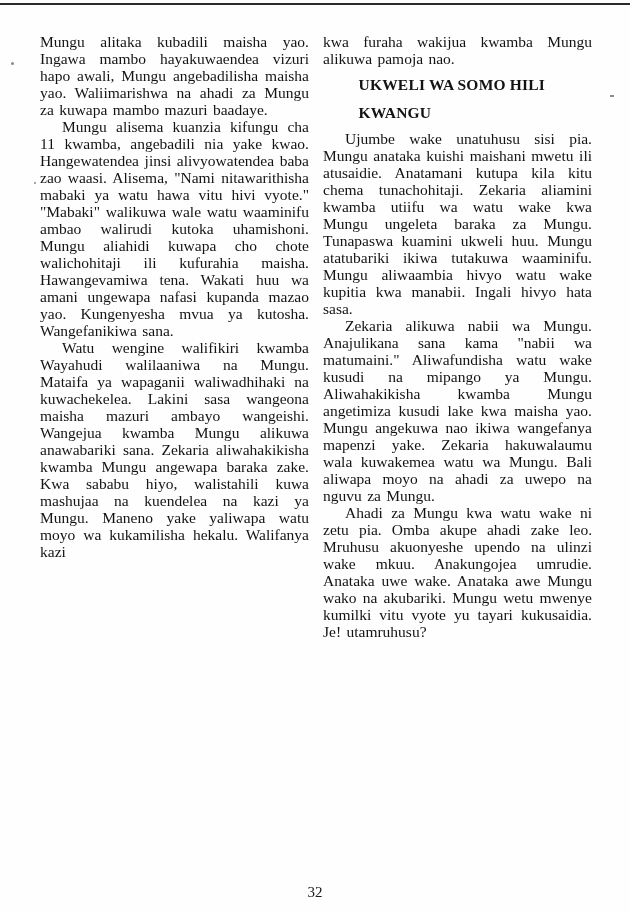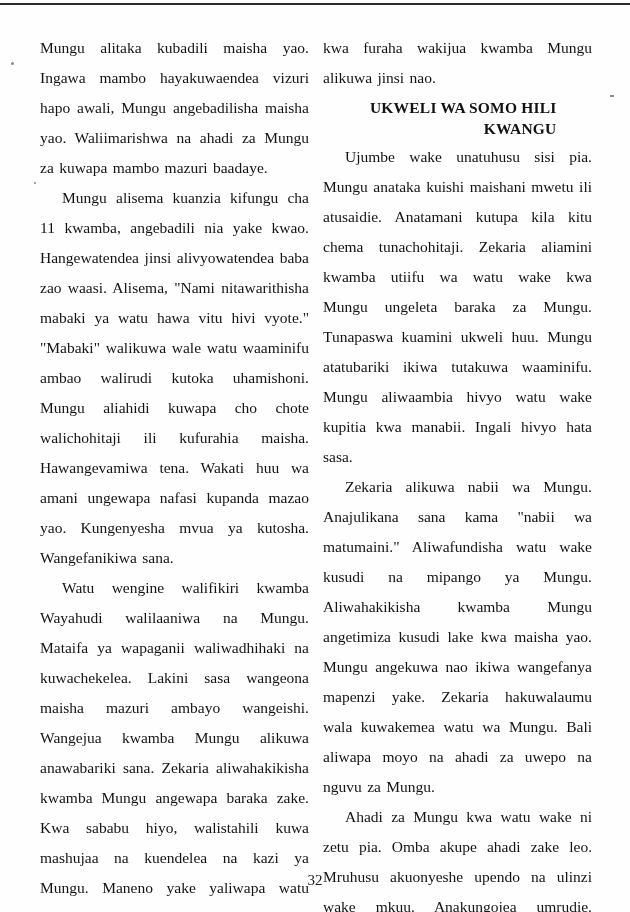--- a/index.html
+++ b/index.html
@@ -32,40 +32,40 @@
     display: flex;
     gap: 14px;
   }
   .col {
     flex: 1 1 0;
     min-width: 0;
   }
   .col p {
     margin: 0;
     font-size: 15.5px;
-    line-height: 30px;
+    line-height: 17px;
     text-align: justify;
     text-indent: 22px;
     word-spacing: 1.5px;
   }
   .col p.noindent {
     text-indent: 0;
   }
   .heading {
     font-size: 15.5px;
-    line-height: 21px;
+    line-height: 28px;
     font-weight: bold;
-    text-align: right;
+    text-align: left;
     margin: 4px auto 3px auto;
     max-width: 198px;
     letter-spacing: 0.2px;
   }
   .page-number {
     position: absolute;
-    bottom: 23px;
+    bottom: 11px;
     left: 0;
     width: 100%;
     text-align: center;
     font-size: 15px;
     color: #1a1a1a;
   }
   .speck {
     position: absolute;
     background: #8a8a8a;
     border-radius: 50%;
@@ -86,21 +86,21 @@
 
   <div class="columns">
 
     <div class="col">
       <p class="noindent">Mungu alitaka kubadili maisha yao. Ingawa mambo hayakuwaendea vizuri hapo awali, Mungu angebadilisha maisha yao. Waliimarishwa na ahadi za Mungu za kuwapa mambo mazuri baadaye.</p>
       <p>Mungu alisema kuanzia kifungu cha 11 kwamba, angebadili nia yake kwao. Hangewatendea jinsi alivyowatendea baba zao waasi. Alisema, "Nami nitawarithisha mabaki ya watu hawa vitu hivi vyote." "Mabaki" walikuwa wale watu waaminifu ambao walirudi kutoka uhamishoni. Mungu aliahidi kuwapa cho chote walichohitaji ili kufurahia maisha. Hawangevamiwa tena. Wakati huu wa amani ungewapa nafasi kupanda mazao yao. Kungenyesha mvua ya kutosha. Wangefanikiwa sana.</p>
       <p>Watu wengine walifikiri kwamba Wayahudi walilaaniwa na Mungu. Mataifa ya wapaganii waliwadhihaki na kuwachekelea. Lakini sasa wangeona maisha mazuri ambayo wangeishi. Wangejua kwamba Mungu alikuwa anawabariki sana. Zekaria aliwahakikisha kwamba Mungu angewapa baraka zake. Kwa sababu hiyo, walistahili kuwa mashujaa na kuendelea na kazi ya Mungu. Maneno yake yaliwapa watu moyo wa kukamilisha hekalu. Walifanya kazi</p>
     </div>
 
     <div class="col">
-      <p class="noindent">kwa furaha wakijua kwamba Mungu alikuwa jinsi nao.</p>
+      <p class="noindent">kwa furaha wakijua kwamba Mungu alikuwa pamoja nao.</p>
       <h2 class="heading">UKWELI WA SOMO HILI KWANGU</h2>
       <p>Ujumbe wake unatuhusu sisi pia. Mungu anataka kuishi maishani mwetu ili atusaidie. Anatamani kutupa kila kitu chema tunachohitaji. Zekaria aliamini kwamba utiifu wa watu wake kwa Mungu ungeleta baraka za Mungu. Tunapaswa kuamini ukweli huu. Mungu atatubariki ikiwa tutakuwa waaminifu. Mungu aliwaambia hivyo watu wake kupitia kwa manabii. Ingali hivyo hata sasa.</p>
       <p>Zekaria alikuwa nabii wa Mungu. Anajulikana sana kama "nabii wa matumaini." Aliwafundisha watu wake kusudi na mipango ya Mungu. Aliwahakikisha kwamba Mungu angetimiza kusudi lake kwa maisha yao. Mungu angekuwa nao ikiwa wangefanya mapenzi yake. Zekaria hakuwalaumu wala kuwakemea watu wa Mungu. Bali aliwapa moyo na ahadi za uwepo na nguvu za Mungu.</p>
       <p>Ahadi za Mungu kwa watu wake ni zetu pia. Omba akupe ahadi zake leo. Mruhusu akuonyeshe upendo na ulinzi wake mkuu. Anakungojea umrudie. Anataka uwe wake. Anataka awe Mungu wako na akubariki. Mungu wetu mwenye kumilki vitu vyote yu tayari kukusaidia. Je! utamruhusu?</p>
     </div>
 
   </div>
 
   <div class="page-number">32</div>
 

